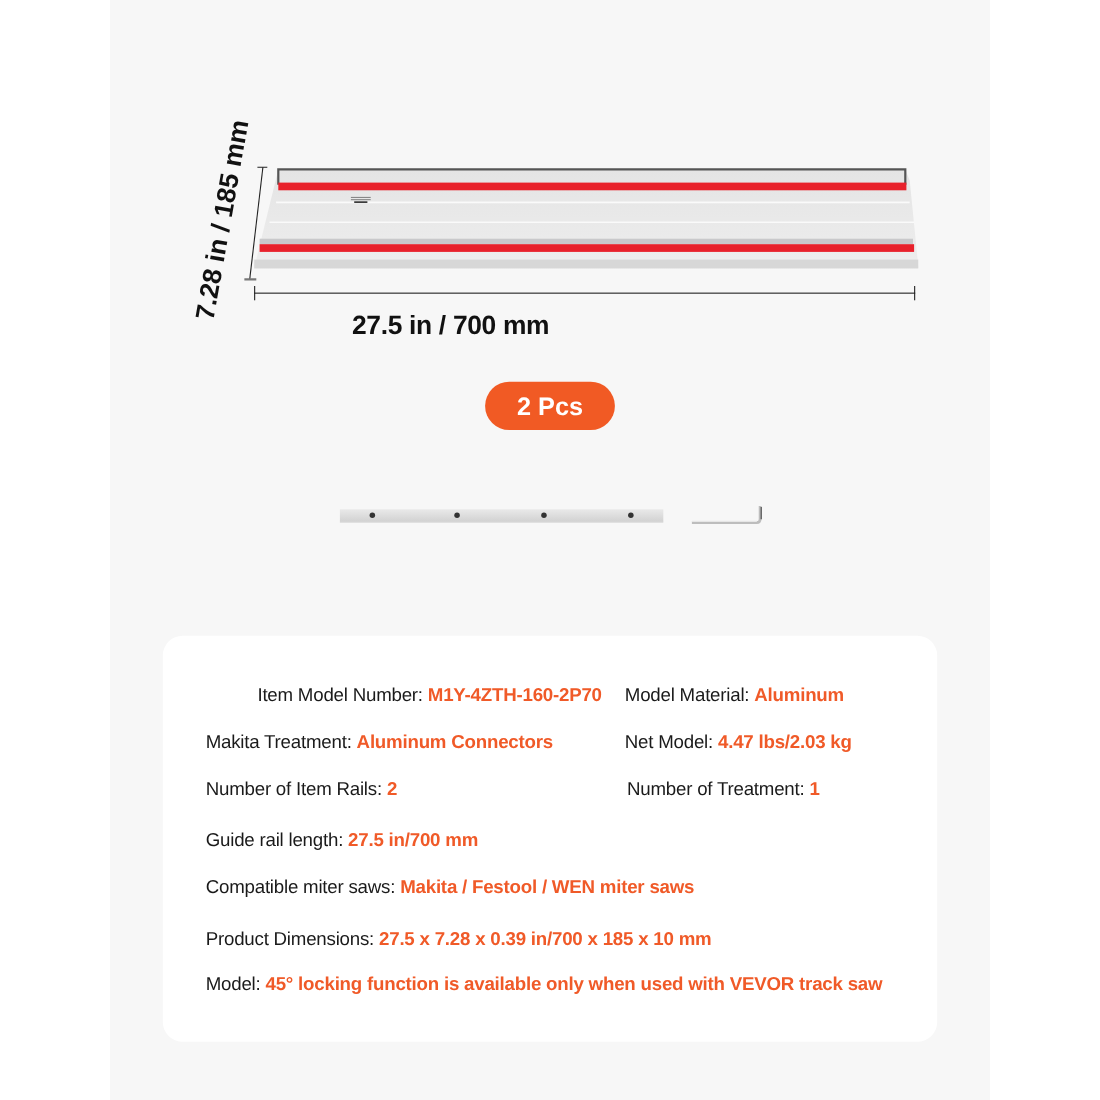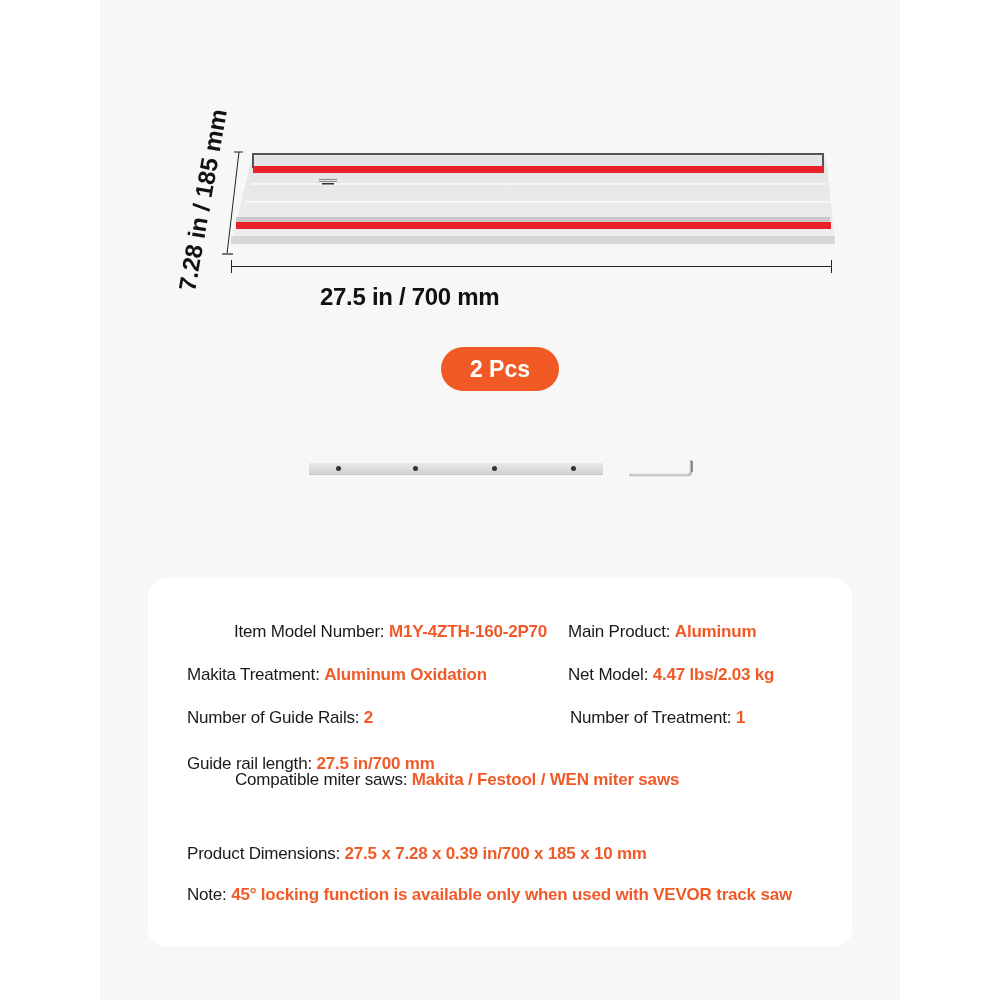--- a/index.html
+++ b/index.html
@@ -86,38 +86,38 @@
   <path d="M1 16 L60 16" stroke="#e6e6e6" stroke-width="1"></path>
   <path d="M64 3 L64 14" stroke="#444" stroke-width="1"></path>
 </svg>
 
 <div class="card"></div>
 
 <div class="spec" style="left:187px;top:622px;margin-left:47px;">
   <span>Item Model Number: </span><span class="v">M1Y-4ZTH-160-2P70</span>
 </div>
 <div class="spec" style="left:568px;top:622px;">
-  <span>Main Product: </span><span class="v">Aluminum</span>
+  <span>Model Material: </span><span class="v">Aluminum</span>
 </div>
 <div class="spec" style="left:187px;top:665px;">
-  <span>Makita Treatment: </span><span class="v">Aluminum Oxidation</span>
+  <span>Makita Treatment: </span><span class="v">Aluminum Connectors</span>
 </div>
 <div class="spec" style="left:568px;top:665px;">
   <span>Net Model: </span><span class="v">4.47 lbs/2.03 kg</span>
 </div>
 <div class="spec" style="left:187px;top:708px;">
-  <span>Number of Guide Rails: </span><span class="v">2</span>
+  <span>Number of Item Rails: </span><span class="v">2</span>
 </div>
 <div class="spec" style="left:570px;top:708px;">
   <span>Number of Treatment: </span><span class="v">1</span>
 </div>
 <div class="spec" style="left:187px;top:754px;">
   <span>Guide rail length: </span><span class="v">27.5 in/700 mm</span>
 </div>
-<div class="spec" style="left:187px;top:770px;margin-left:48px;">
+<div class="spec" style="left:187px;top:797px;">
   <span>Compatible miter saws: </span><span class="v">Makita / Festool / WEN miter saws</span>
 </div>
 <div class="spec" style="left:187px;top:844px;text-align:center;">
   <span>Product Dimensions: </span><span class="v">27.5 x 7.28 x 0.39 in/700 x 185 x 10 mm</span>
 </div>
 <div class="spec" style="left:187px;top:885px;">
-  <span>Note: </span><span class="v">45° locking function is available only when used with VEVOR track saw</span>
+  <span>Model: </span><span class="v">45° locking function is available only when used with VEVOR track saw</span>
 </div>
 
 </body></html>

